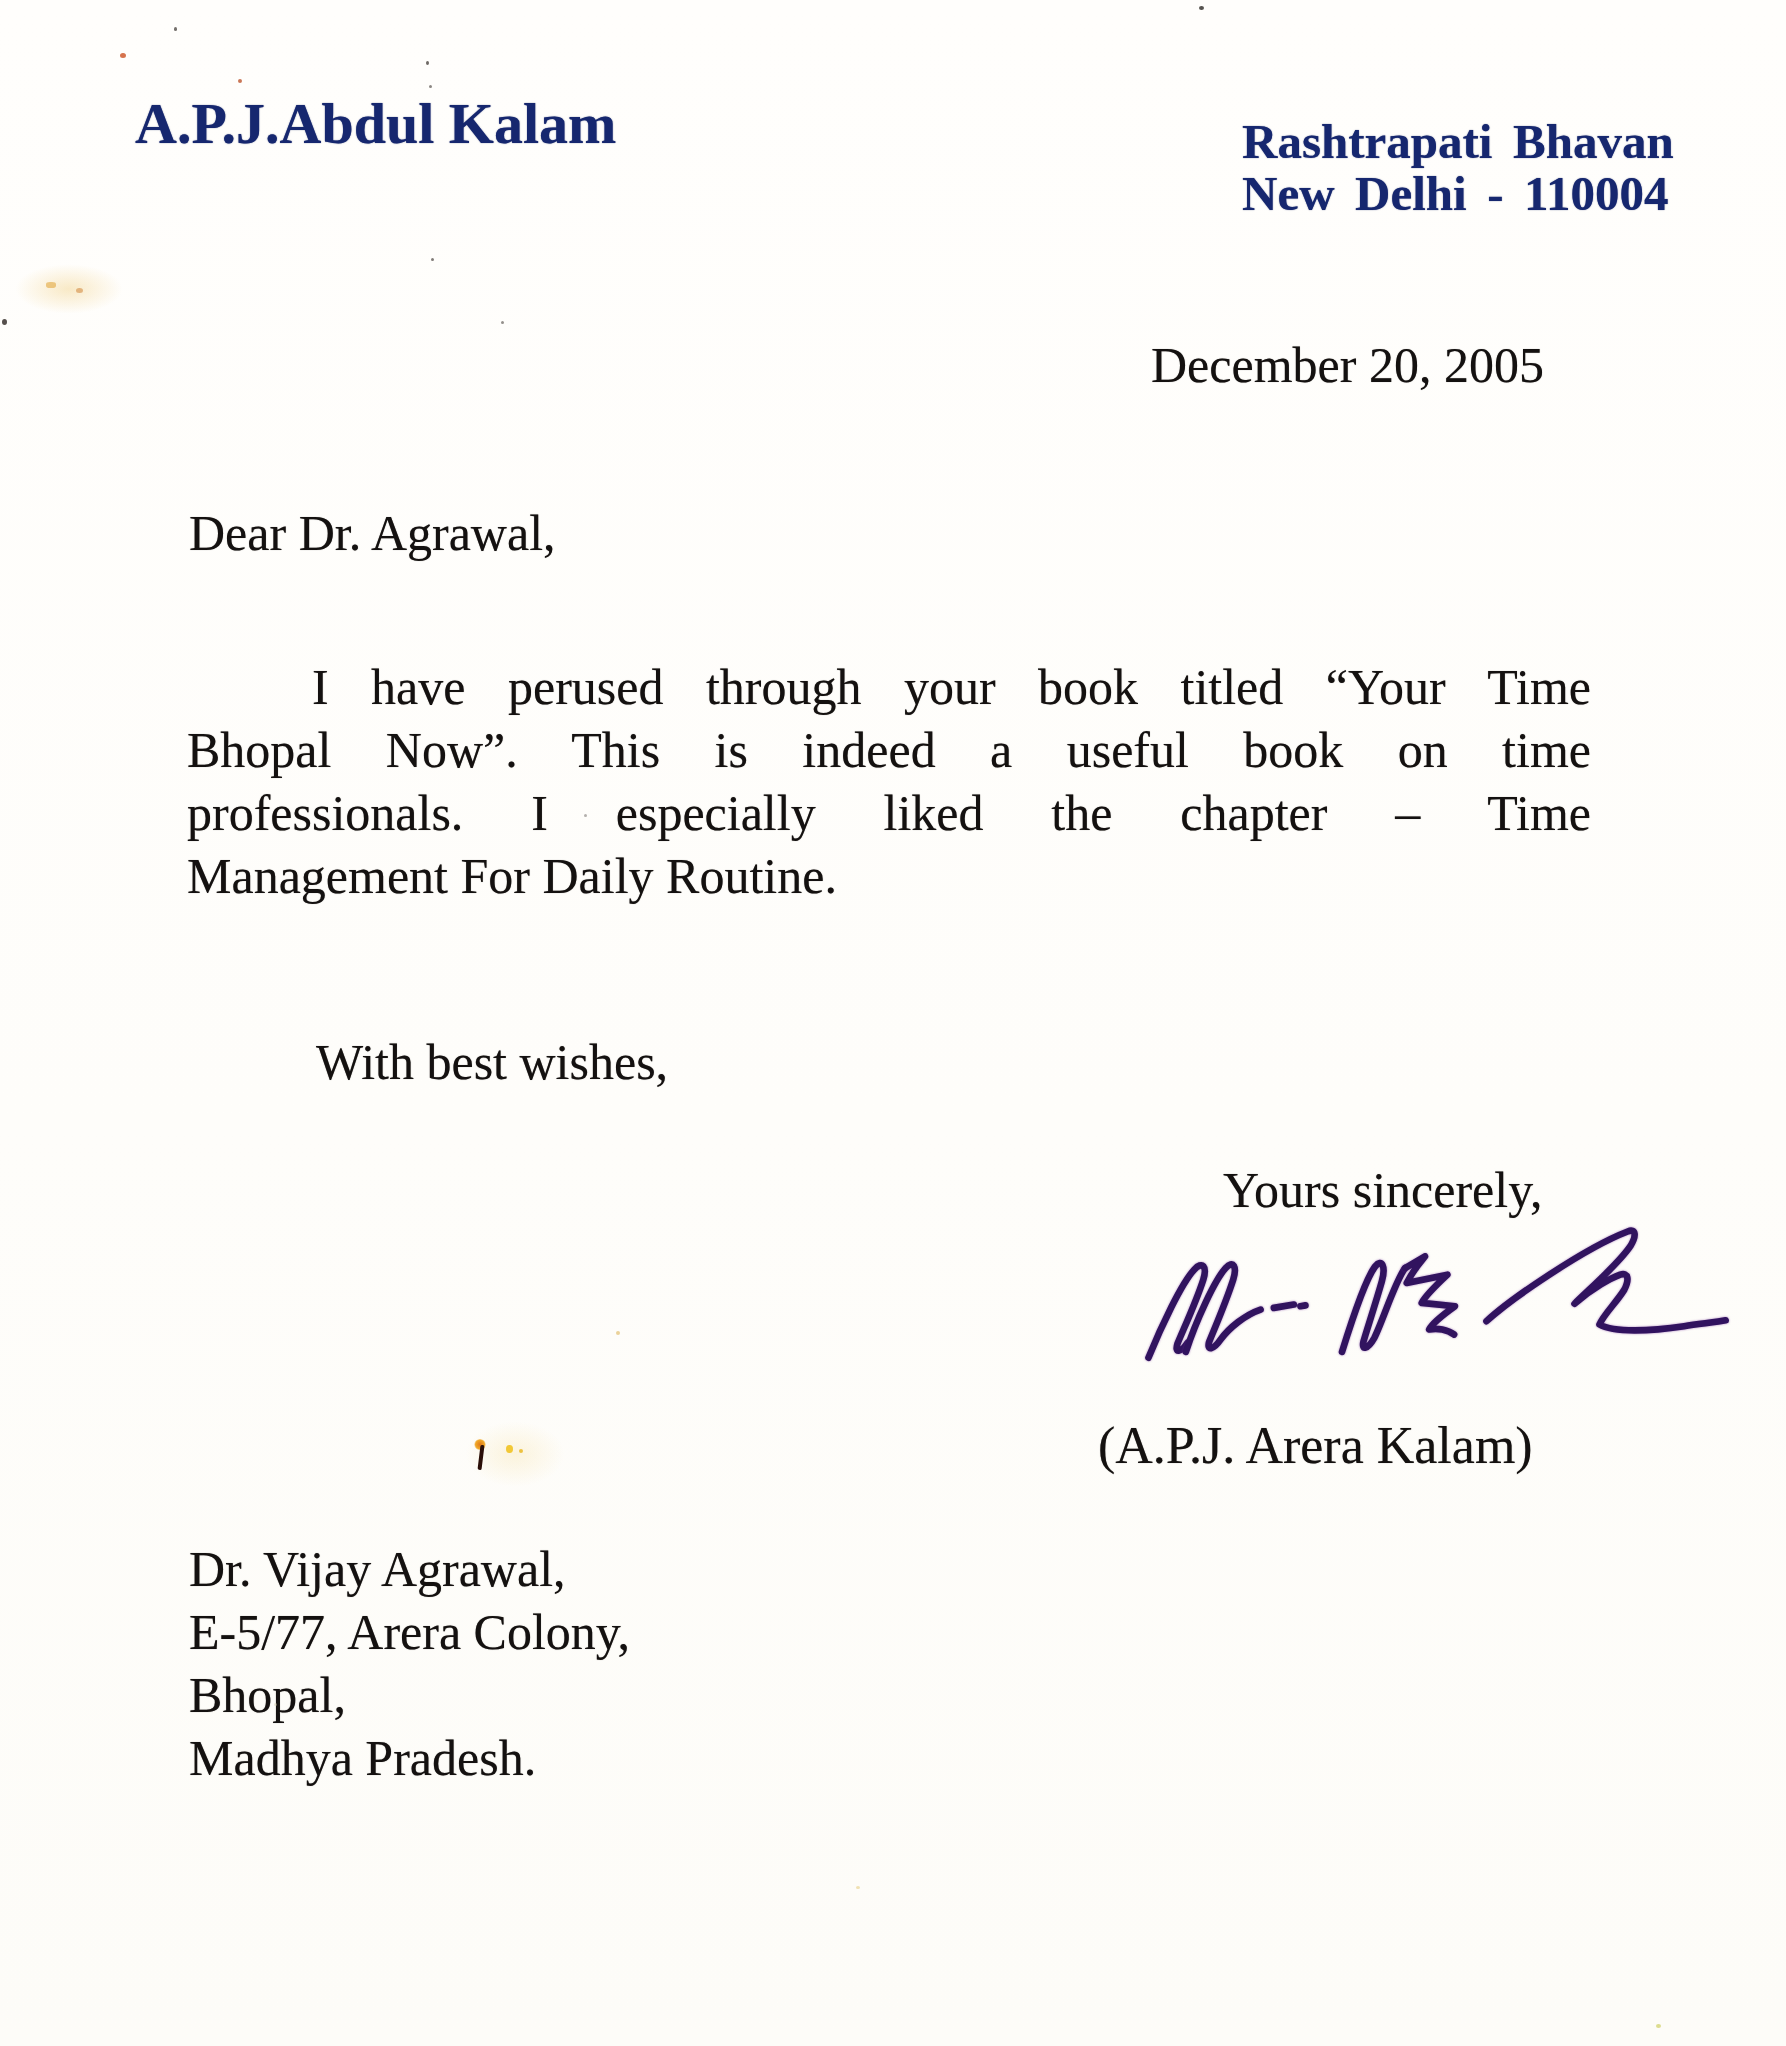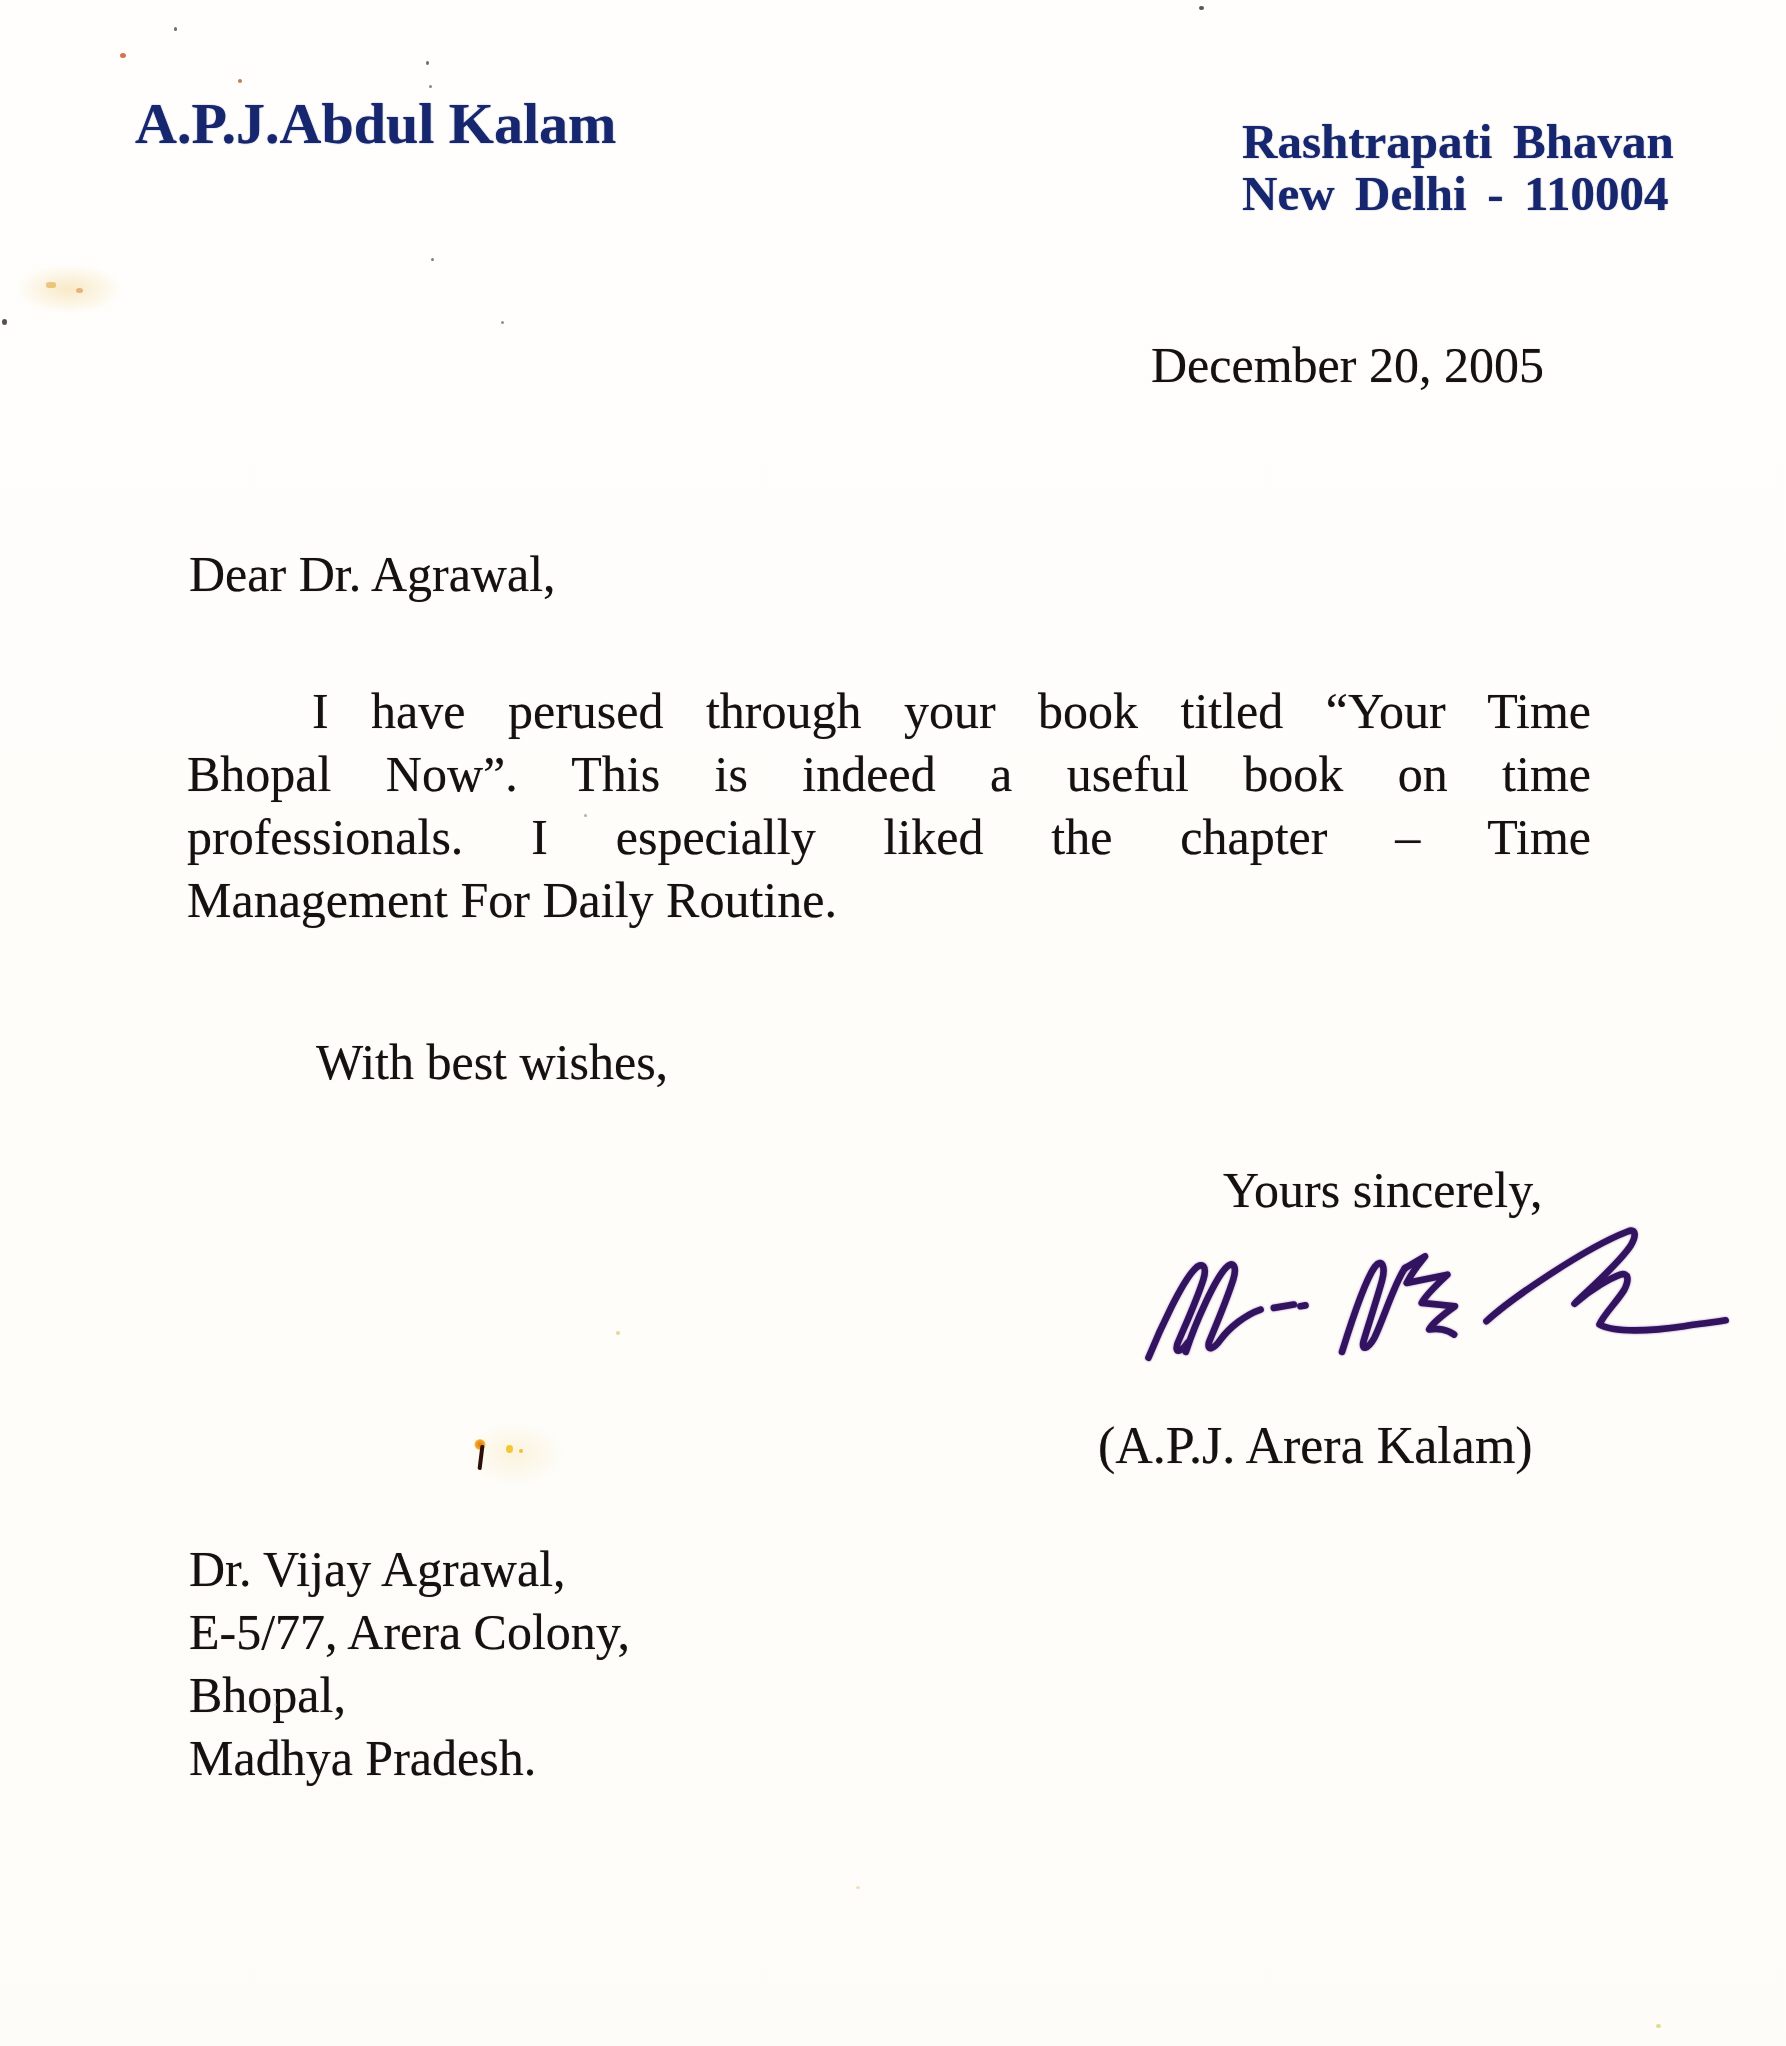--- a/index.html
+++ b/index.html
@@ -17,24 +17,24 @@
     color:#16276f;text-shadow:0 0 0.8px rgba(10,25,90,.55), 0 0 1.7px rgba(10,25,90,.25);
   }
   .lh-office{
     left:1242px;top:116px;
     font-size:49px;font-weight:700;line-height:52px;word-spacing:8.3px;
     color:#16276f;text-shadow:0 0 0.8px rgba(10,25,90,.55), 0 0 1.7px rgba(10,25,90,.25);
   }
   
   .ink{text-shadow:0 0 0.8px rgba(20,15,10,.55);}
   .date-line{left:1151px;top:336px;font-size:50px;}
-  .salutation{left:189px;top:545px;font-size:50px;}
+  .salutation{left:189px;top:504px;font-size:50px;}
   .body-block{left:187px;top:656px;width:1404px;font-size:50px;line-height:63px;}
   .jline{text-align:justify;text-align-last:justify;white-space:normal;}
-  .jline.indent{text-indent:125px;margin-top:24px;}
+  .jline.indent{text-indent:125px;}
   .plainline{text-align:left;}
   .closing-phrase{left:316px;top:1033px;font-size:50px;}
   .valediction{left:1223px;top:1161px;font-size:50px;}
   .typed-name{left:1098px;top:1416px;font-size:52px;}
   .recipient{left:189px;top:1538px;font-size:50px;line-height:63px;}
   
   .sig{left:1136px;top:1223px;}
   .sig svg{display:block;}
   .sig path{
     fill:none;stroke:#31135f;stroke-width:8;stroke-linecap:round;stroke-linejoin:round;

